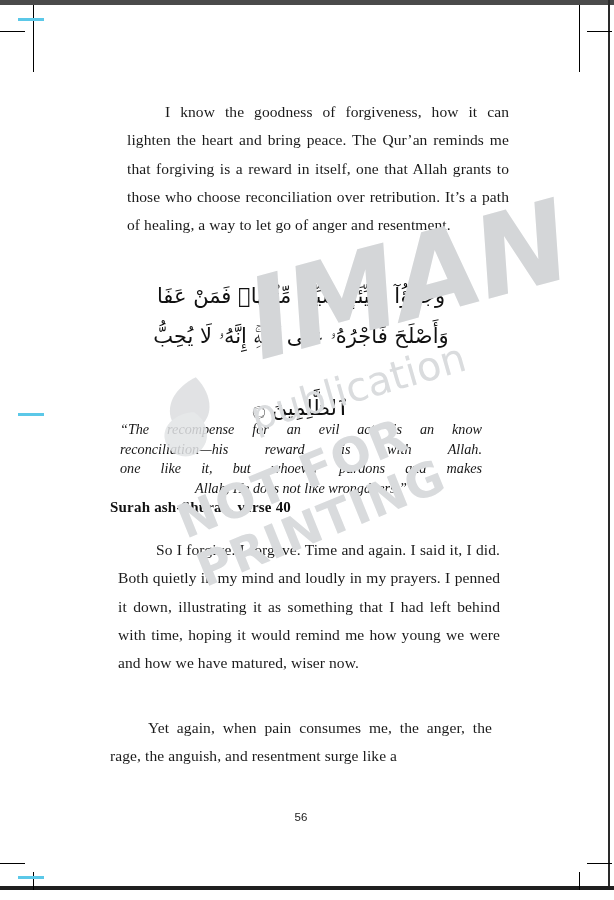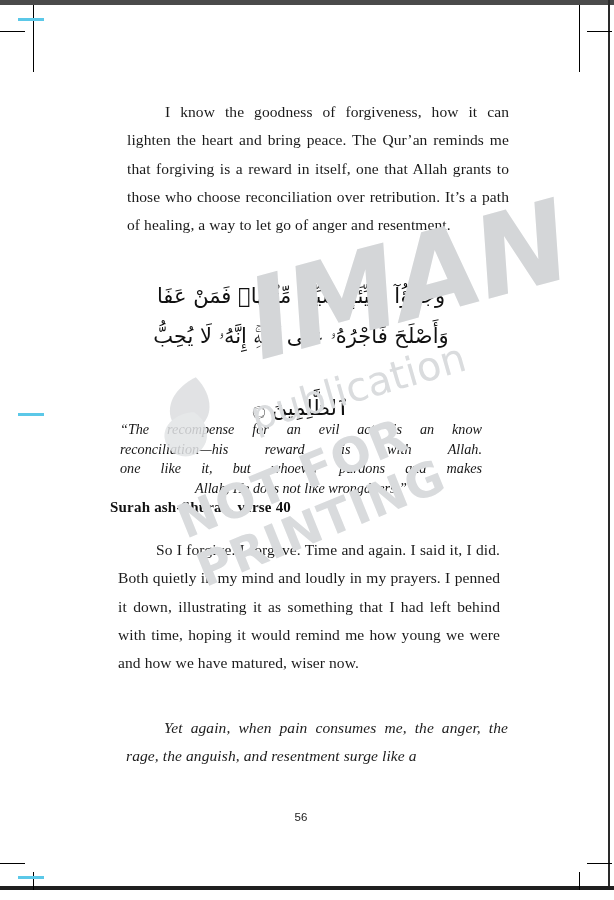--- a/index.html
+++ b/index.html
@@ -72,21 +72,21 @@
     text-align: justify;
     text-align-last: left;
     font-size: 15.5px;
     line-height: 28.3px;
     text-indent: 38px;
     letter-spacing: 0.1px;
   }
 
   .para-1 { position: absolute; top: 98px;  left: 17px; width: 382px; }
   .para-2 { position: absolute; top: 536px; left: 8px; width: 382px; }
-  .para-3 { position: absolute; top: 714px; left: 16px; width: 382px; font-style: italic; }
+  .para-3 { position: absolute; top: 714px; left: 0; width: 382px; }
 
   
   .verse-arabic {
     position: absolute;
     top: 276px;
     left: 0;
     width: 382px;
     direction: rtl;
     text-align: center;
     font-family: "DejaVu Sans", "Liberation Sans", sans-serif;

